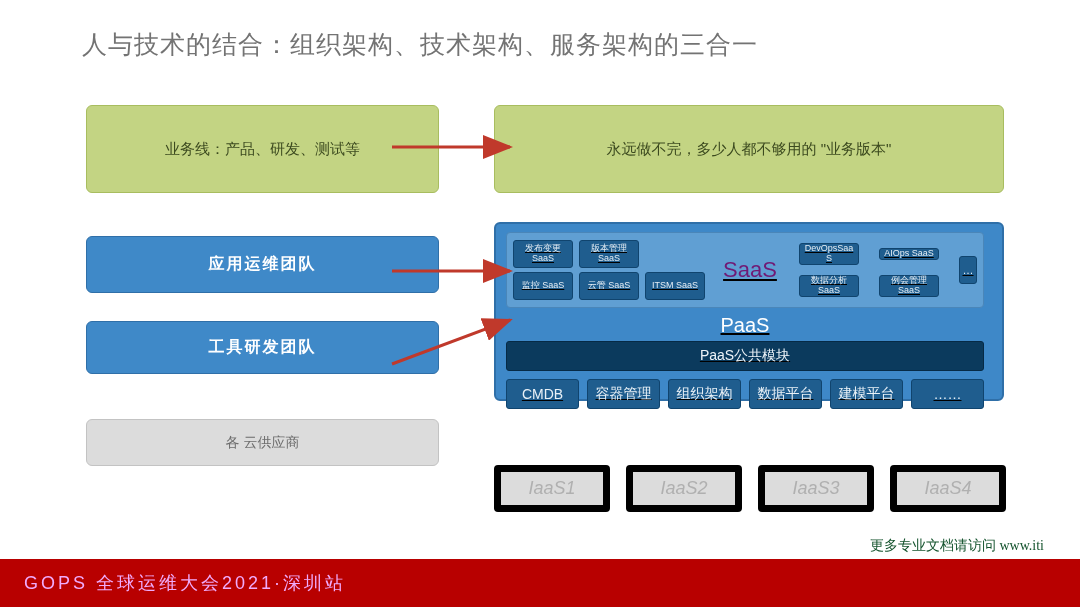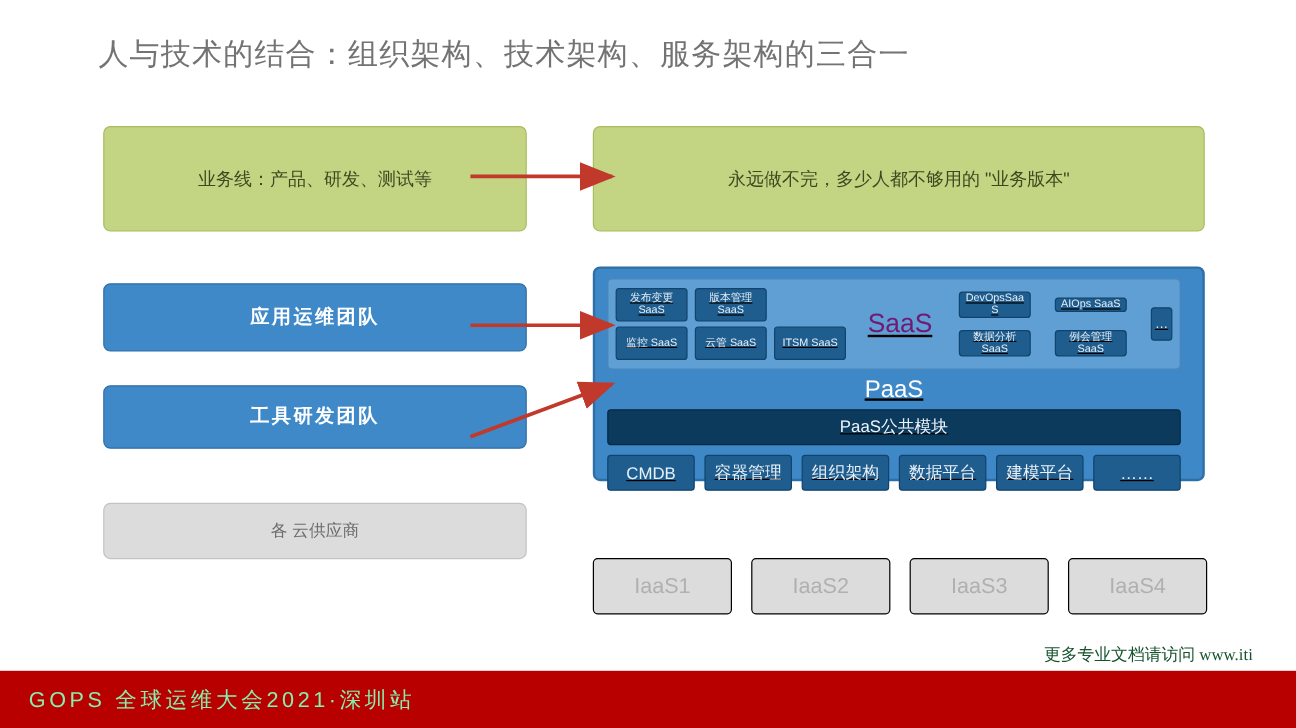--- a/index.html
+++ b/index.html
@@ -26,24 +26,24 @@
   .mini { background: #1f5d8e; border: 1px solid #10446e; border-radius: 3px; font-size: 9px; color: #e6eef5; line-height: 1.1; display:flex; align-items:center; justify-content:center; text-align:center; padding: 0 2px; }
   .saas-label { flex: 1; text-align:center; font-size: 22px; color: #701a75; margin-left: -4px; }
   .saas-grid-right { display:grid; grid-template-columns: repeat(2, 60px) 18px; grid-template-rows: 28px 28px; gap: 4px 20px; margin-right: 6px; align-items:center; }
   .mini-dots { background: #1f5d8e; border: 1px solid #10446e; border-radius: 3px; font-size: 11px; color:#e6eef5; width:18px; height:28px; display:flex; align-items:center; justify-content:center; grid-row: span 2 / span 2; }
   .paas-label { color:#fff; font-size: 20px; text-align:center; margin-top: 6px; }
   .paas-bar { background:#0b3a5d; border:1px solid #062a46; border-radius:3px; color:#eef4f9; font-size:14px; height:30px; margin-top:4px; display:flex; align-items:center; justify-content:center; }
   .paas-mods { display:flex; gap:8px; margin-top:8px; }
   .mod { flex:1; background:#1f5d8e; border:1px solid #10446e; border-radius:3px; color:#e9f1f7; font-size:14px; height:30px; display:flex; align-items:center; justify-content:center; }
 
   .iaas-row { position:absolute; left:494px; top:465px; width:512px; display:flex; gap:16px; }
-  .iaas { flex:1; height:47px; background:#dcdcdc; border:1px solid #000000; border-radius:4px; color:#b0b0b0; font-size:18px; display:flex; align-items:center; justify-content:center; }
+  .iaas { flex:1; height:47px; background:#dcdcdc; border:7px solid #000000; border-radius:4px; color:#b0b0b0; font-size:18px; display:flex; align-items:center; justify-content:center;font-style:italic; }
 
   .arrow { position:absolute; pointer-events:none; }
-  .footer { position:absolute; left:0; bottom:0; width:1080px; height:48px; background:#b80000; color:#86efac; display:flex; align-items:center; padding-left:24px; font-size:18px; letter-spacing:3px; }
+  .footer { position:absolute; left:0; bottom:0; width:1080px; height:48px; background:#b80000; color:#f0abfc; display:flex; align-items:center; padding-left:24px; font-size:18px; letter-spacing:3px; }
   .footer-note { position:absolute; right:36px; bottom:52px; font-size:14px; color:#14532d; font-family: "KaiTi","STKaiti",serif; }
 </style>
 </head>
 <body>
 
 <div class="title">人与技术的结合：组织架构、技术架构、服务架构的三合一</div>
 
 <div class="col-left">
   <div class="box-green center lbox1">业务线：产品、研发、测试等</div>
   <div class="box-blue center lbox2">应用运维团队</div>

